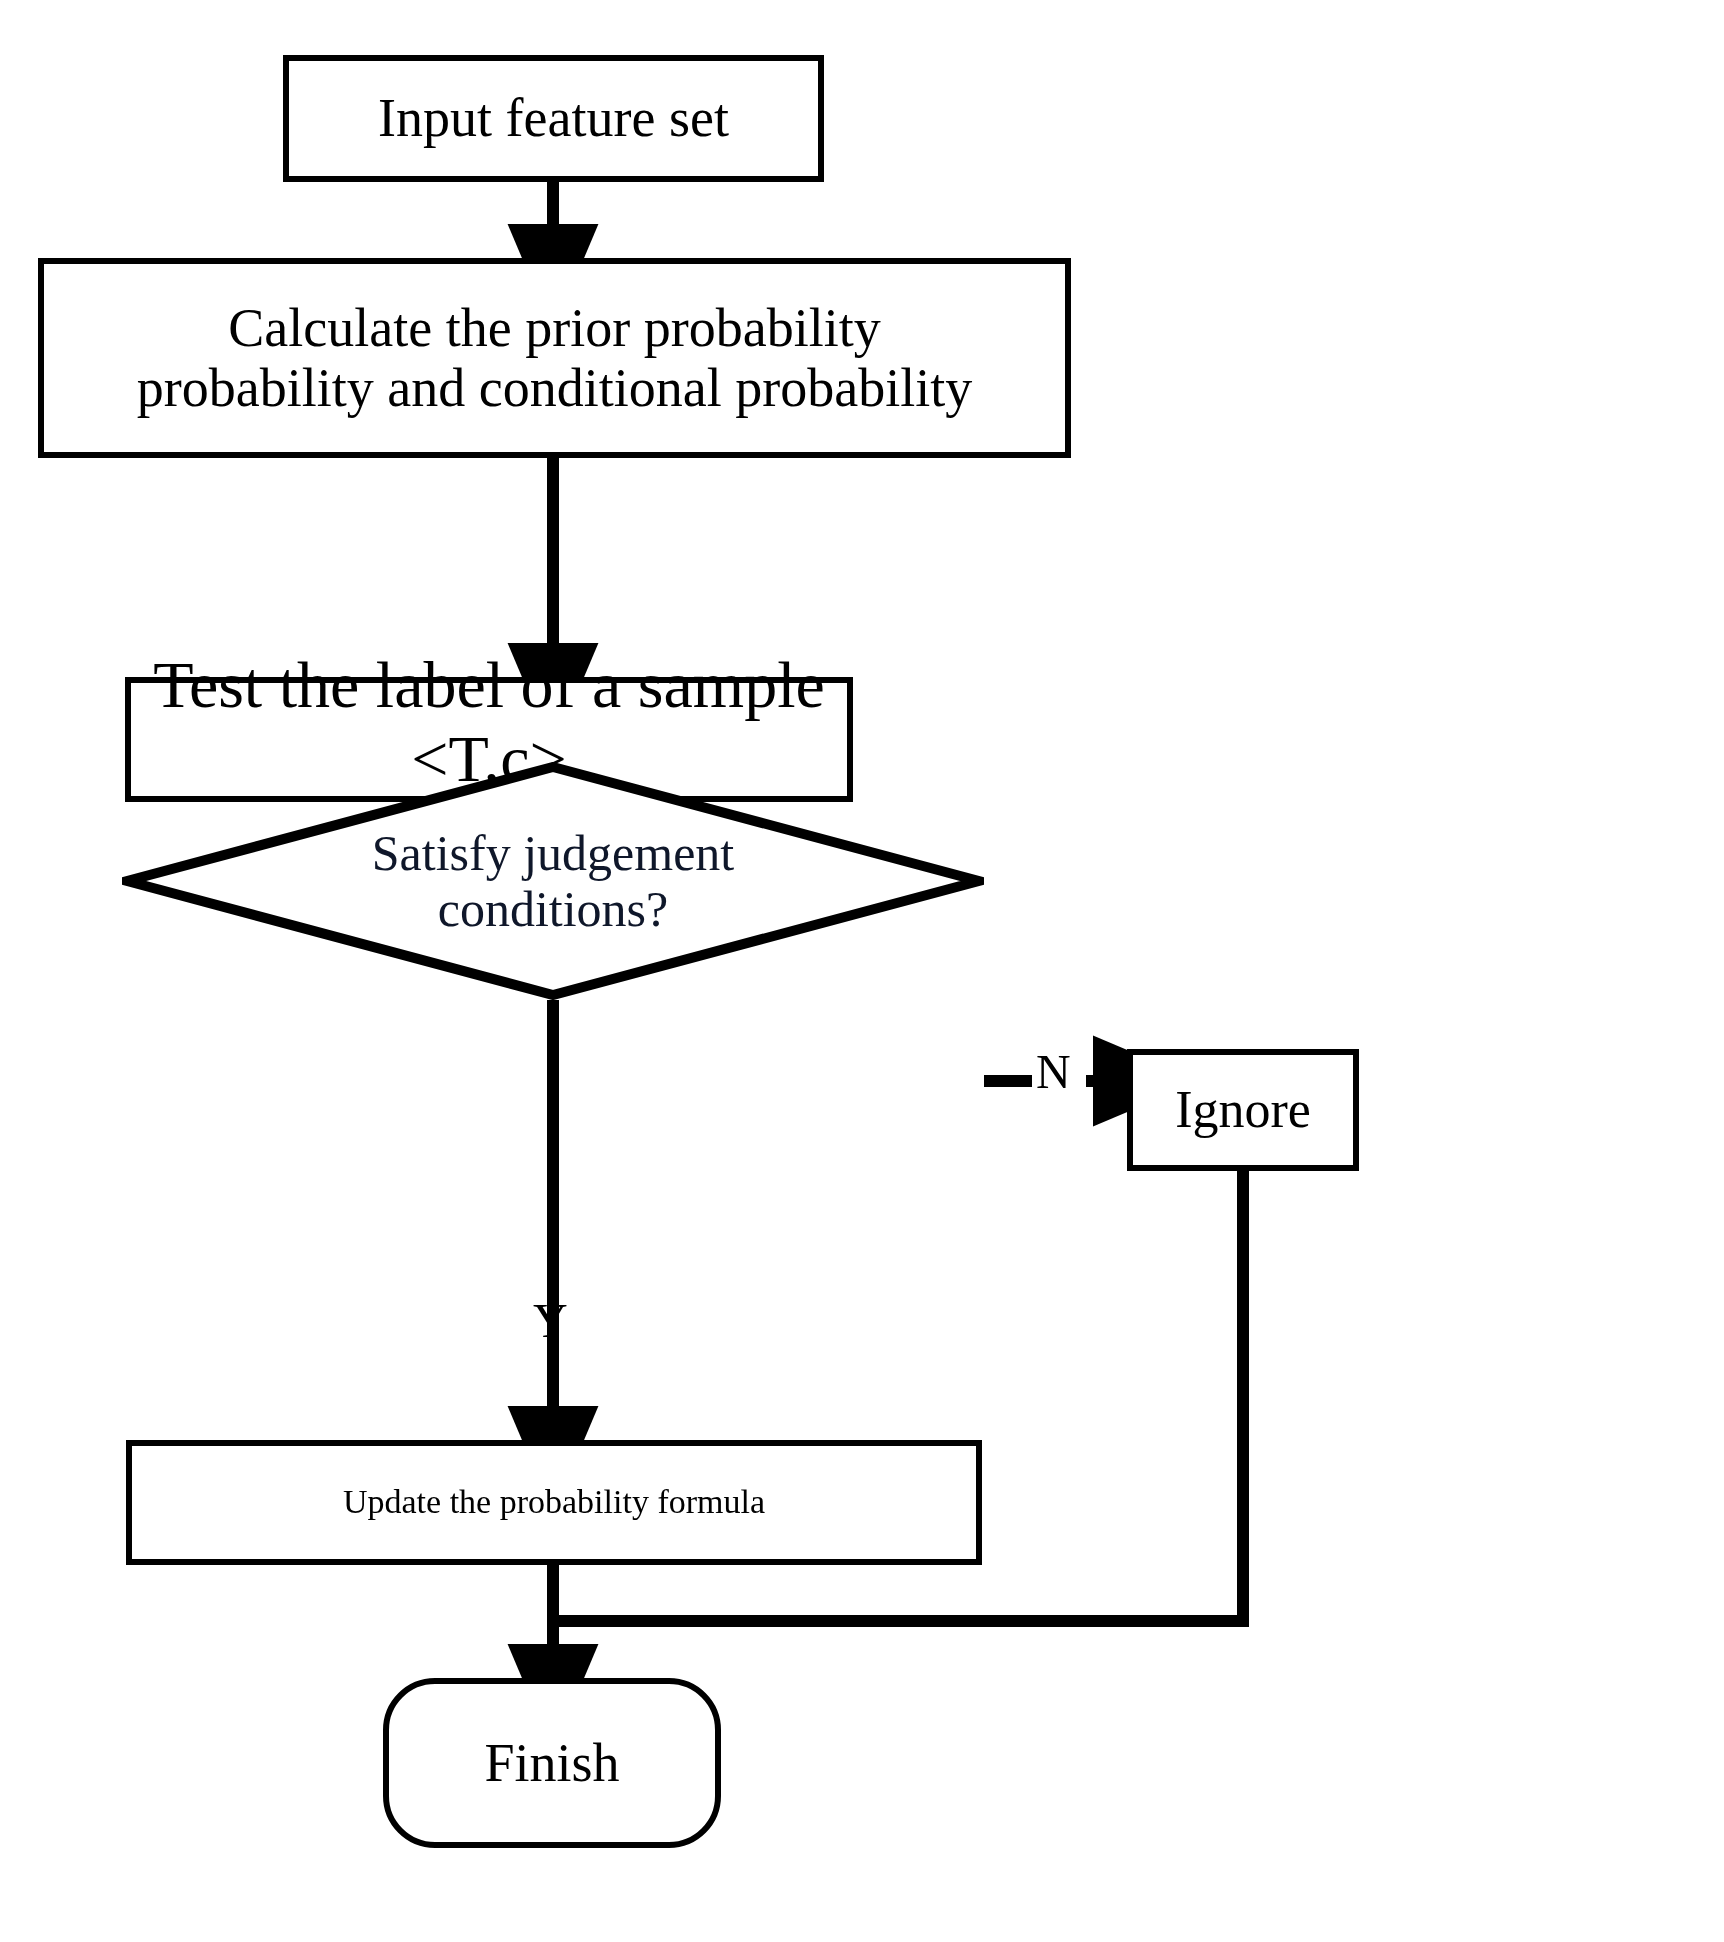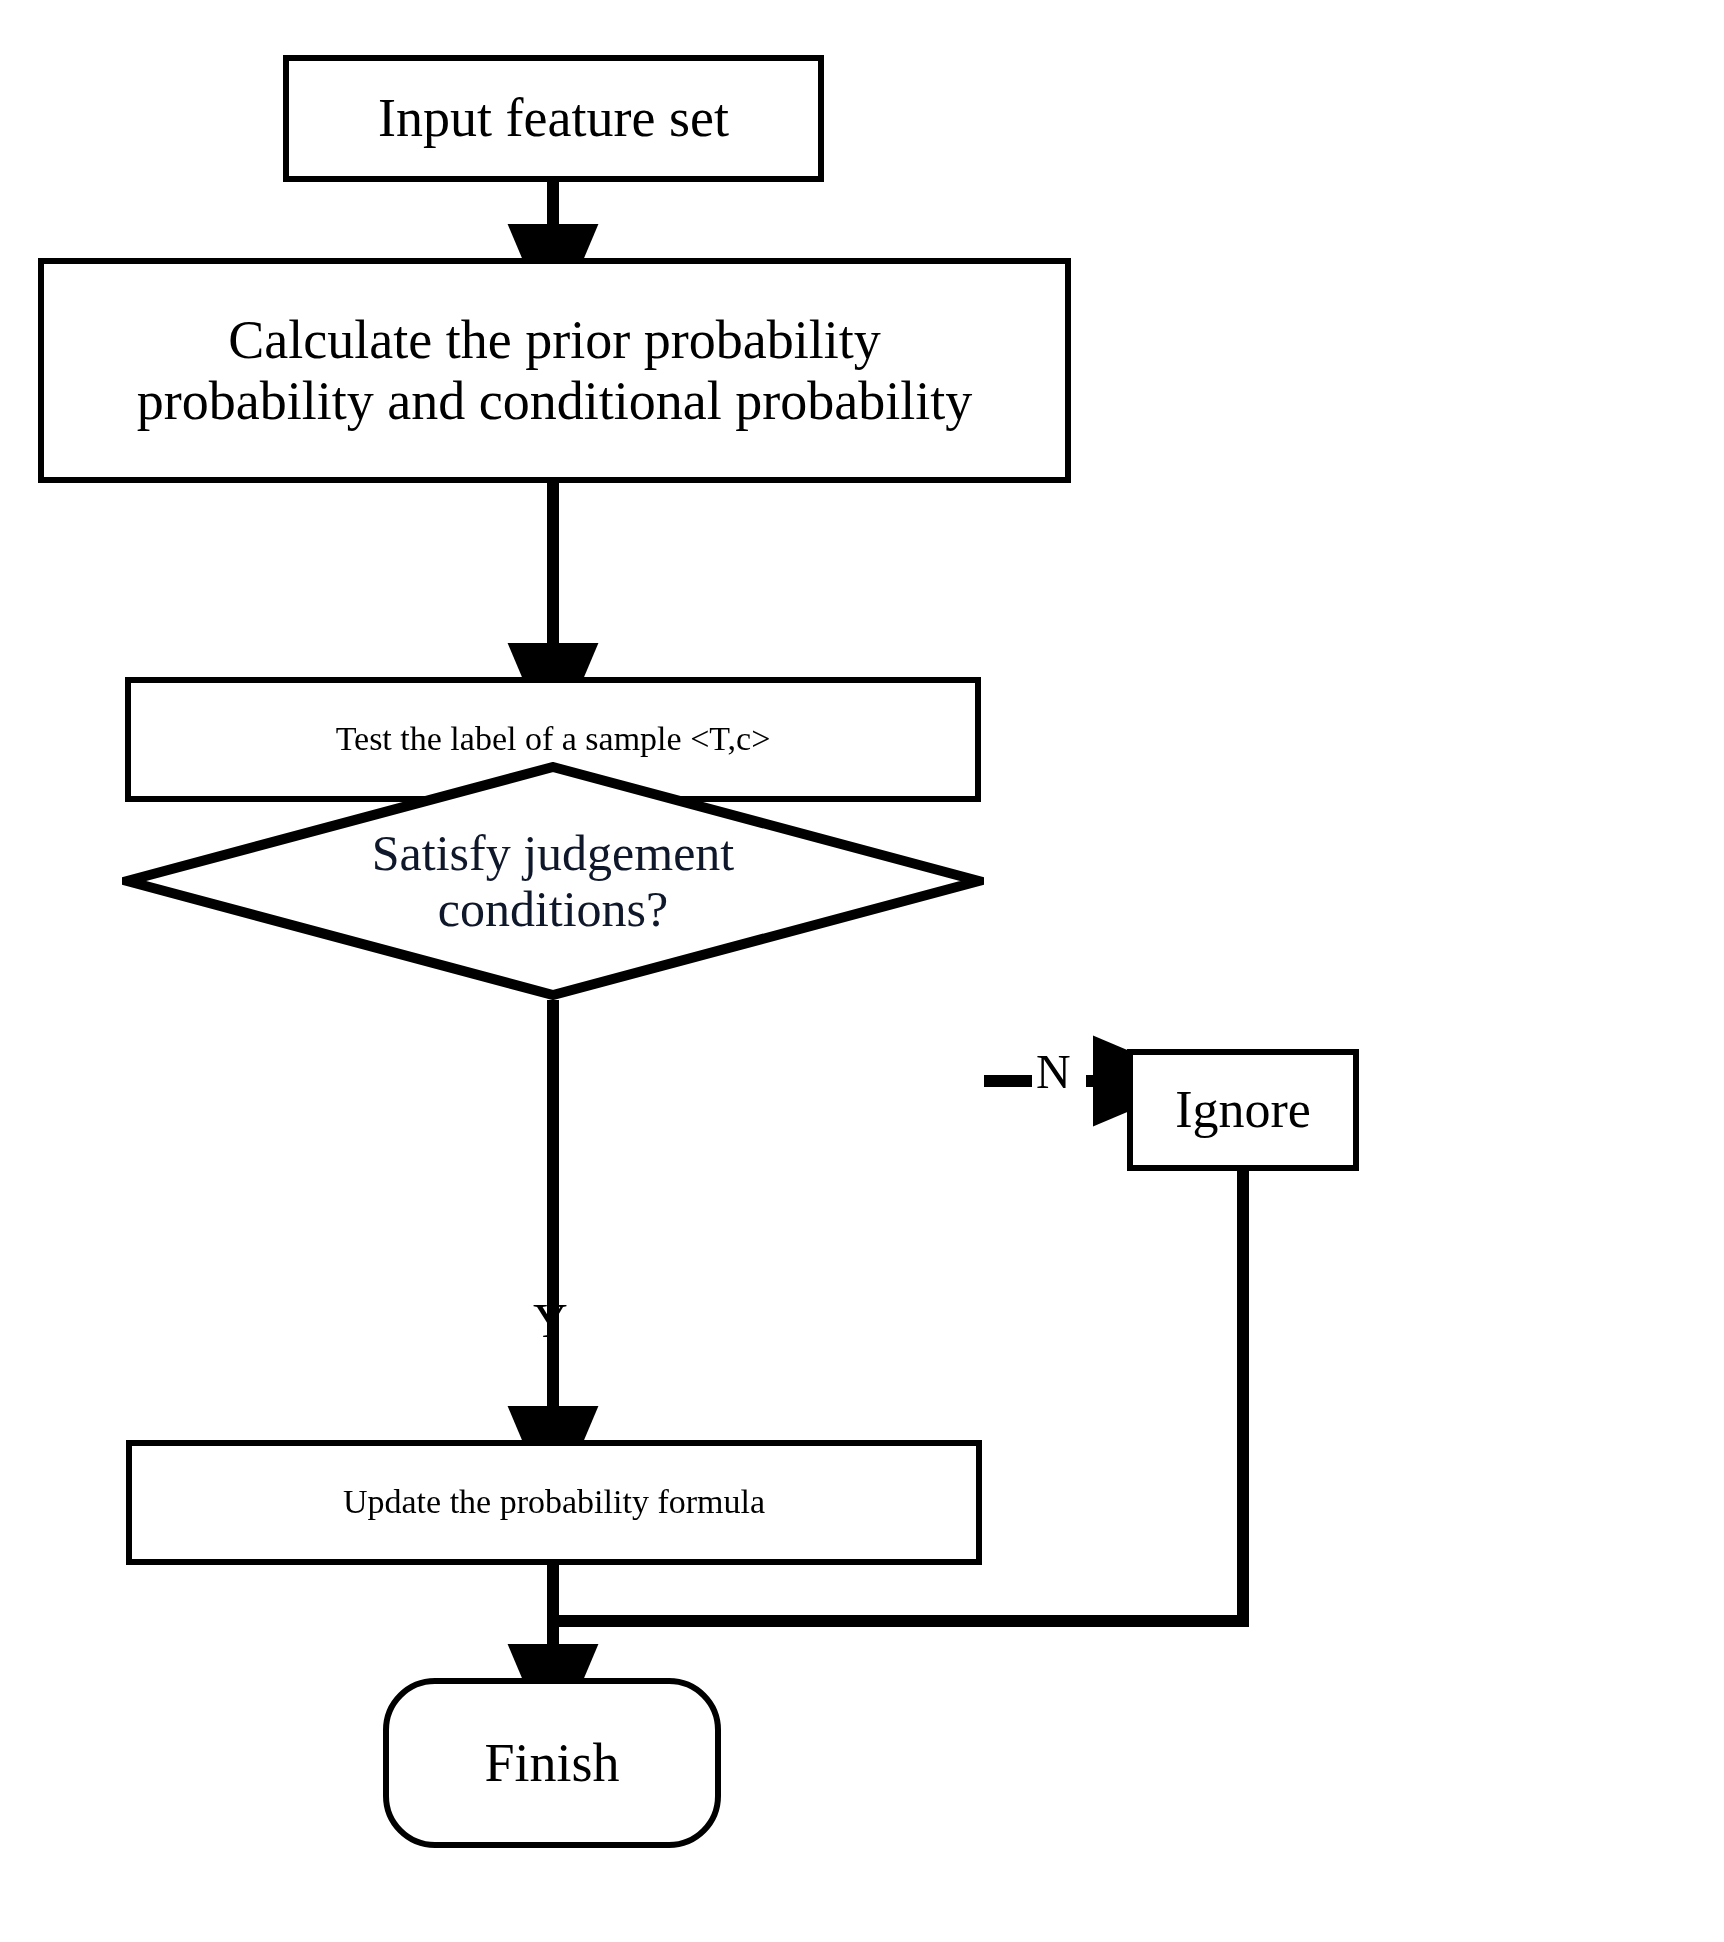--- a/index.html
+++ b/index.html
@@ -35,27 +35,28 @@
   }
 
   
   #node-input {
     left: 283px;  top: 55px;
     width: 541px; height: 127px;
     font-size: 54px;
   }
   #node-calc {
     left: 38px;   top: 258px;
-    width: 1033px; height: 225px;
+    width: 1033px; height: 200px;
     font-size: 54px;
   }
   #node-test {
     left: 125px;  top: 677px;
-    width: 856px; height: 125px;
-    font-size: 34px;
+    width: 728px; height: 125px;
+    font-size: 66px;
+    align-items: flex-end;
   }
   #node-update {
     left: 126px;  top: 1440px;
     width: 856px; height: 125px;
     font-size: 34px;
   }
   #node-ignore {
     left: 1127px; top: 1017px;
     width: 232px; height: 122px;
     font-size: 52px;

